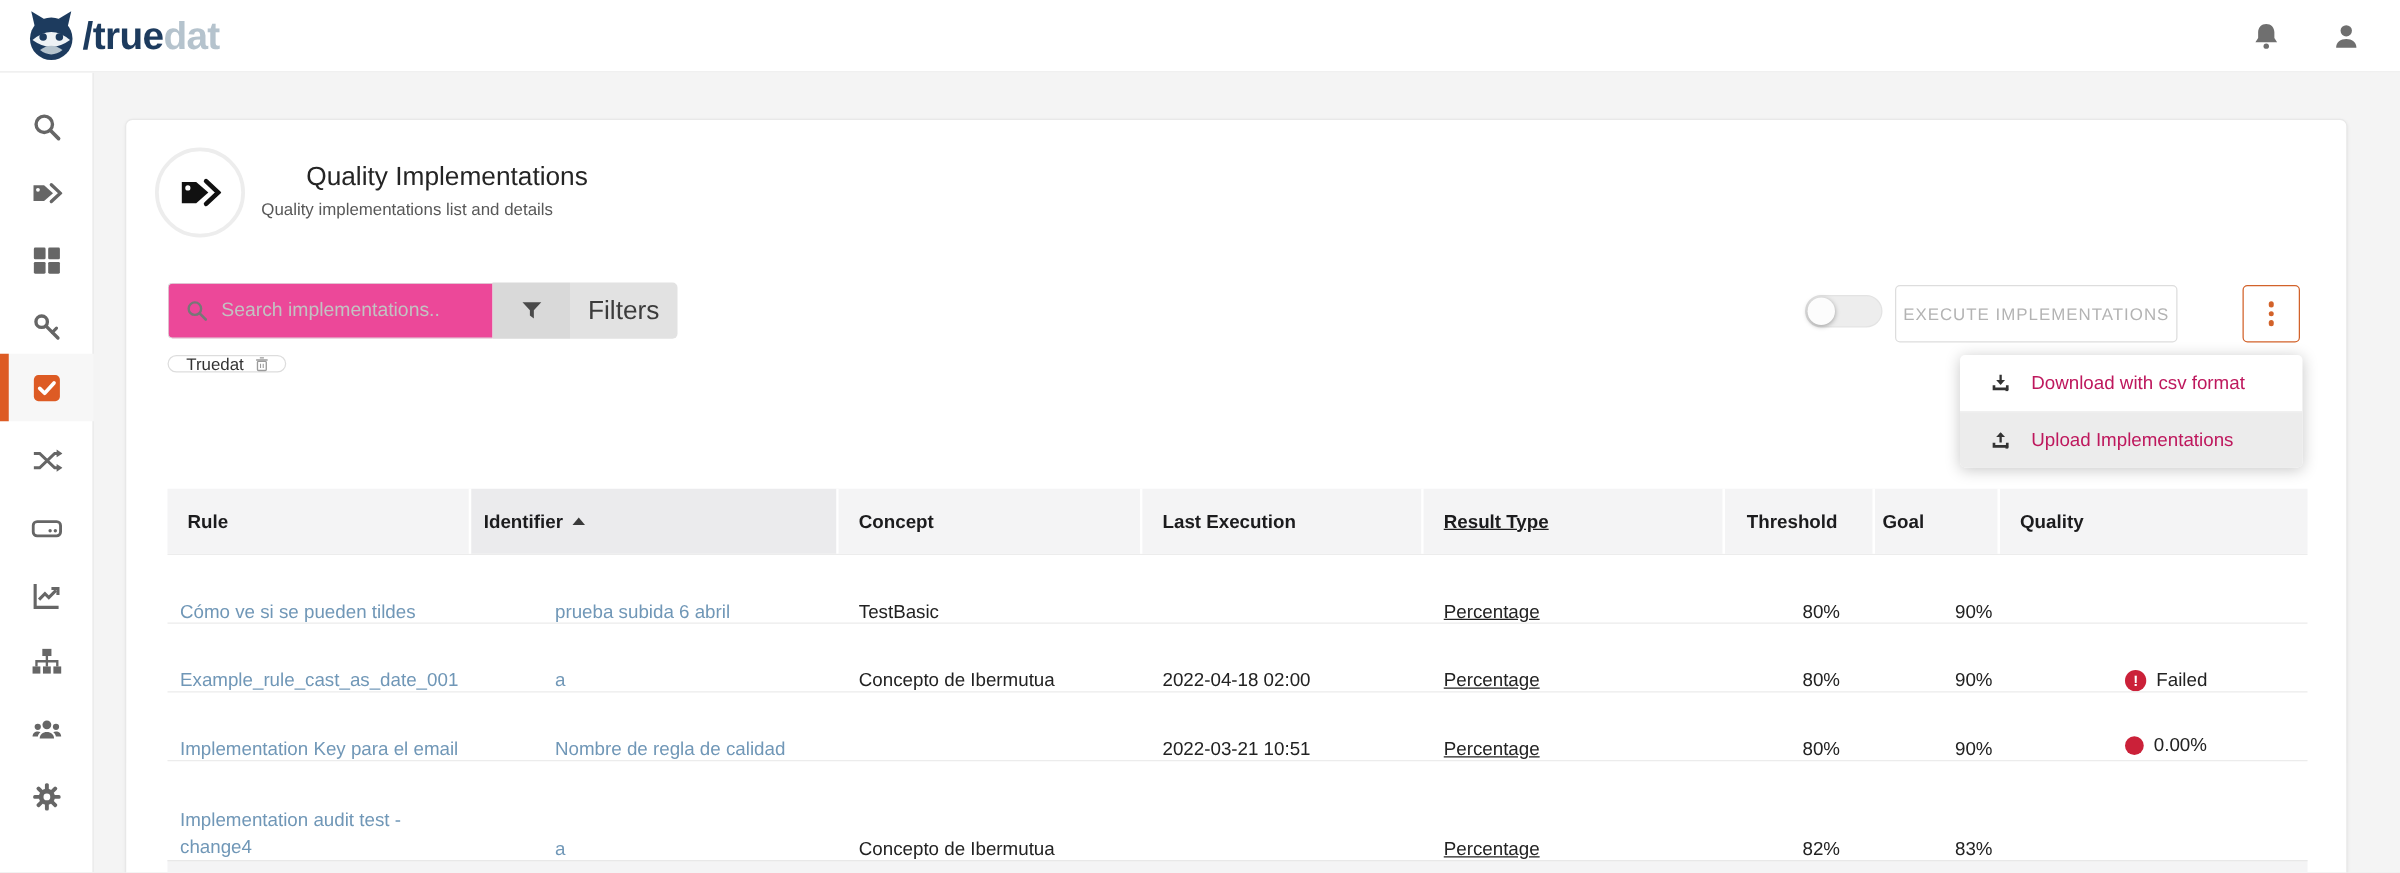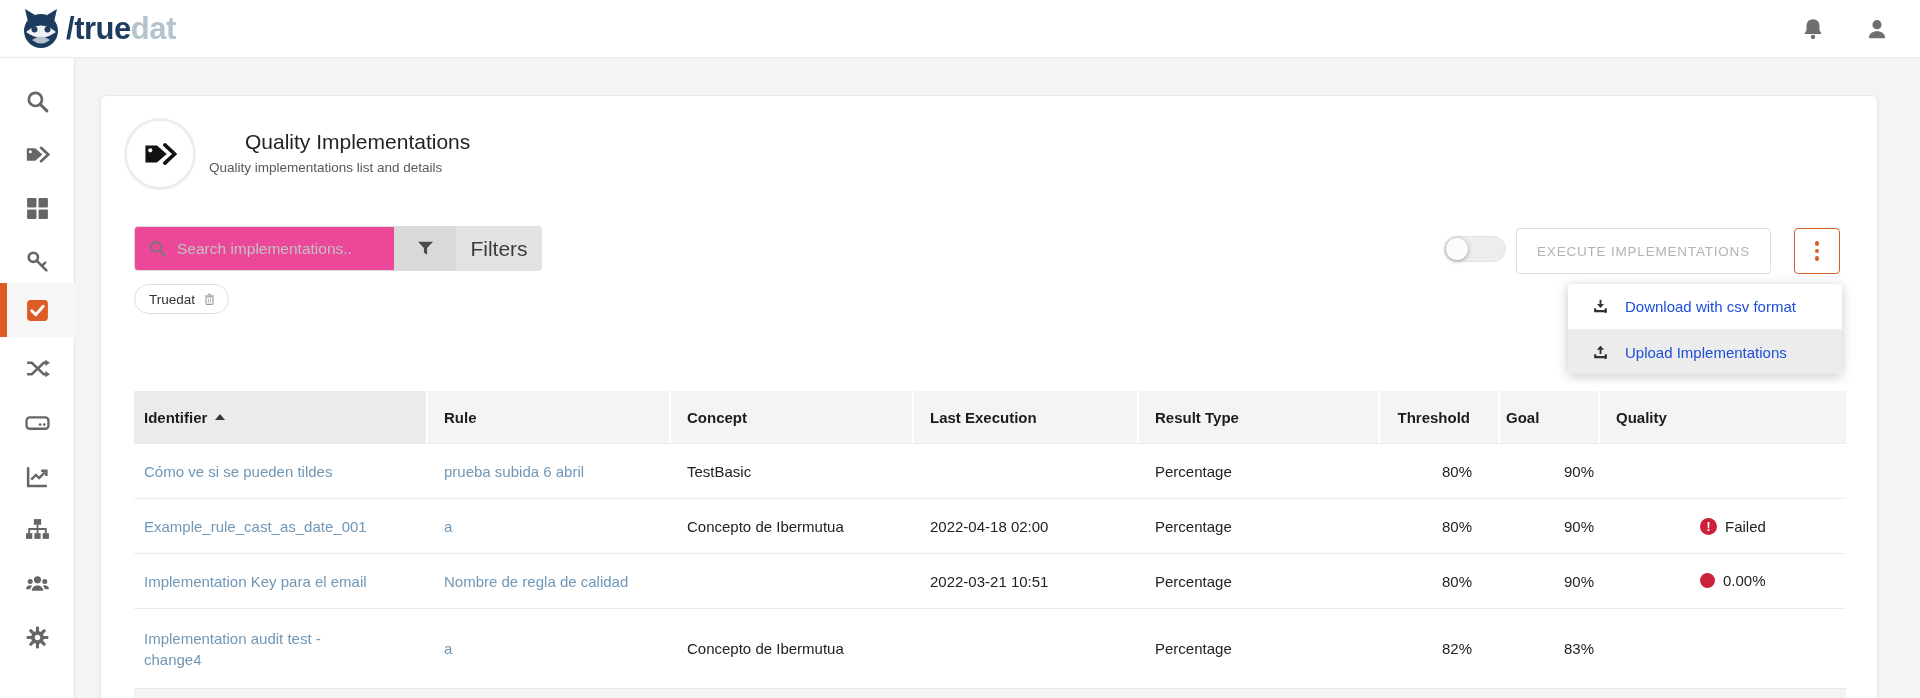--- a/index.html
+++ b/index.html
@@ -31,49 +31,49 @@
   .page-title { position:absolute; left:108px; top:34px; font-size:21px; font-weight:500; color:#242424;margin-left:36px; }
   .page-subtitle { position:absolute; left:108px; top:64px; font-size:13.5px; color:#585858; }
   
   .search-box { position:absolute; left:33px; top:130px; width:260px; height:45px; border:1px solid #ddd; border-right:none; border-radius:4px 0 0 4px; background:#ec4899; display:flex; align-items:center; padding-left:13px; }
   .search-box svg { width:19px; height:19px; flex:none; }
   .search-box input { border:none; outline:none; margin-left:10px; width:200px; font-size:15.5px; color:#333; font-family:inherit; background:transparent; }
   .search-box input::placeholder { color:#c2c2c2; }
   .filter-funnel { position:absolute; left:293px; top:130px; width:62px; height:45px; background:#d9d9d9; display:flex; align-items:center; justify-content:center; cursor:pointer; }
   .filter-funnel svg { width:19px; height:19px; }
   .filter-label { position:absolute; left:355px; top:130px; width:86px; height:45px; background:#e2e2e2; border-radius:0 4px 4px 0; display:flex; align-items:center; justify-content:center; font-size:21px; color:#3c3c3c; cursor:pointer; }
-  .chip { position:absolute; left:33px; top:188px; height:30px; padding:0 12px 0 14px; border:1px solid #ddd; border-radius:15px; background:#fff; display:flex; align-items:center; gap:8px; font-size:13.5px; color:#333; }
+  .chip { position:absolute; left:33px; top:188px; height:14px; padding:0 12px 0 14px; border:1px solid #ddd; border-radius:15px; background:#fff; display:flex; align-items:center; gap:8px; font-size:13.5px; color:#333; }
   .chip svg { width:13px; height:13px; cursor:pointer; }
   
   .toggle { position:absolute; left:1343px; top:140px; width:62px; height:26px; border-radius:13px; background:#ededed; border:1px solid #e3e3e3; cursor:pointer; }
   .toggle-knob { position:absolute; left:1px; top:1px; width:22px; height:22px; border-radius:50%; background:#fcfcfc; box-shadow:0 1px 4px rgba(0,0,0,0.35); }
-  .exec-btn { position:absolute; left:1415px; top:132px; width:255px; height:46px; background:#fff; border:1px solid #ddd; border-radius:4px; font-size:13.5px; letter-spacing:0.8px; color:#b3b3b3; display:flex; align-items:center; justify-content:center; cursor:default; font-family:inherit; }
+  .exec-btn { position:absolute; left:1415px; top:132px; width:226px; height:46px; background:#fff; border:1px solid #ddd; border-radius:4px; font-size:13.5px; letter-spacing:0.8px; color:#b3b3b3; display:flex; align-items:center; justify-content:center; cursor:default; font-family:inherit; }
   .kebab-btn { position:absolute; left:1693px; top:132px; width:46px; height:46px; background:#fff; border:1px solid #d2622a; border-radius:4px; display:flex; flex-direction:column; align-items:center; justify-content:center; gap:3px; cursor:pointer; }
   .kebab-btn i { width:4.5px; height:4.5px; border-radius:50%; background:#d2622a; }
   
   .menu { position:absolute; left:1467px; top:188px; width:274px; background:#fff; border-radius:4px; box-shadow:0 2px 12px rgba(0,0,0,0.22); z-index:30; overflow:hidden; }
-  .menu-item { height:45px; display:flex; align-items:center; gap:16px; padding-left:24px; font-size:15px; color:#1d4ed8; cursor:pointer; }
+  .menu-item { height:45px; display:flex; align-items:center; gap:16px; padding-left:24px; font-size:15px; color:#be185d; cursor:pointer; }
   .menu-item + .menu-item { border-top:1px solid #f0f0f0; }
   .menu-item.hover { background:#ececec; }
   .menu-item svg { width:17px; height:17px; flex:none; }
   
   .table { position:absolute; left:33px; top:295px; width:1712px; }
   .thead { display:flex; height:52px; }
   .th { background:#f4f4f5; border-right:2px solid #fff; display:flex; align-items:center; padding-left:16px; font-size:15px; font-weight:700; color:#1c1c1e; }
   .th:last-child { border-right:none; }
   .th.sorted { background:#ebebed; }
   .caret-up { width:0; height:0; border-left:5px solid transparent; border-right:5px solid transparent; border-bottom:6px solid #3a3a3a; margin-left:8px; }
-  .trow { display:flex; align-items:center; height:55px; border-top:1px solid #ececec; background:#fff; }
+  .trow { display:flex; align-items:flex-end; height:55px; border-top:1px solid #ececec; background:#fff; }
   .trow.tall { height:80px; }
   .cell { font-size:15px; color:#222; padding-left:16px; white-space:nowrap; overflow:hidden; }
   .c1 { width:294px; padding-left:10px; }
   .c2 { width:243px; }
   .c3 { width:243px; }
   .c4 { width:225px; }
-  .c5 { width:241px; }
+  .c5 { width:241px;text-decoration:underline; }
   .c6 { width:120px; text-align:right; padding-right:28px; padding-left:0; justify-content:flex-end; }
   .c7 { width:100px; text-align:right; padding-right:6px; padding-left:0; }
   .th.c7 { justify-content:flex-start; padding-left:6px; text-align:left; }
   .c8 { width:246px; padding-left:100px; }
   a.tlink { color:#7097b7; text-decoration:none; cursor:pointer; }
   .wrap2 { display:inline-block; white-space:normal; max-width:200px; line-height:1.4; }
   .q-failed { display:inline-flex; align-items:center; gap:8px; }
   .q-ex { width:17px; height:17px; border-radius:50%; background:#cb2139; color:#fff; font-size:12px; font-weight:700; display:inline-flex; align-items:center; justify-content:center; }
   .q-dot { width:15px; height:15px; border-radius:50%; background:#cb2139; display:inline-block; }
   .row-next { height:11px; background:#f4f4f5; border-top:1px solid #e8e8e8; }
@@ -259,26 +259,26 @@
             <path d="M7 8 L12 2.5 L17 8 Z" fill="#333"></path>
             <path d="M3 14.5 V20 H21 V14.5 H18 V17 H6 V14.5 Z" fill="#333"></path>
             <rect x="17.5" y="18" width="3" height="3" fill="#333"></rect>
           </svg>
         <span>Upload Implementations</span>
       </div>
     </div>
 
     <div class="table">
       <div class="thead">
+        <div class="th c2">
+            <span>Rule</span>
+          </div>
         <div class="th c1 sorted">
             <span>Identifier</span>
             <span class="caret-up"></span>
-          </div>
-        <div class="th c2">
-            <span>Rule</span>
           </div>
         <div class="th c3">
             <span>Concept</span>
           </div>
         <div class="th c4">
             <span>Last Execution</span>
           </div>
         <div class="th c5">
             <span>Result Type</span>
           </div>

